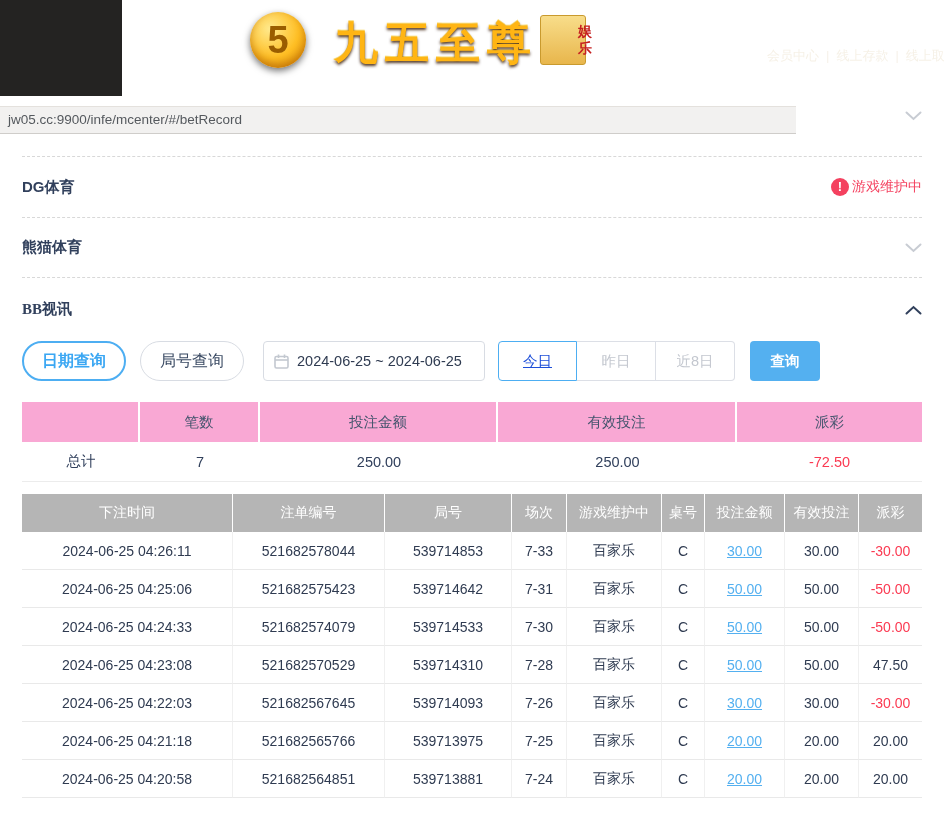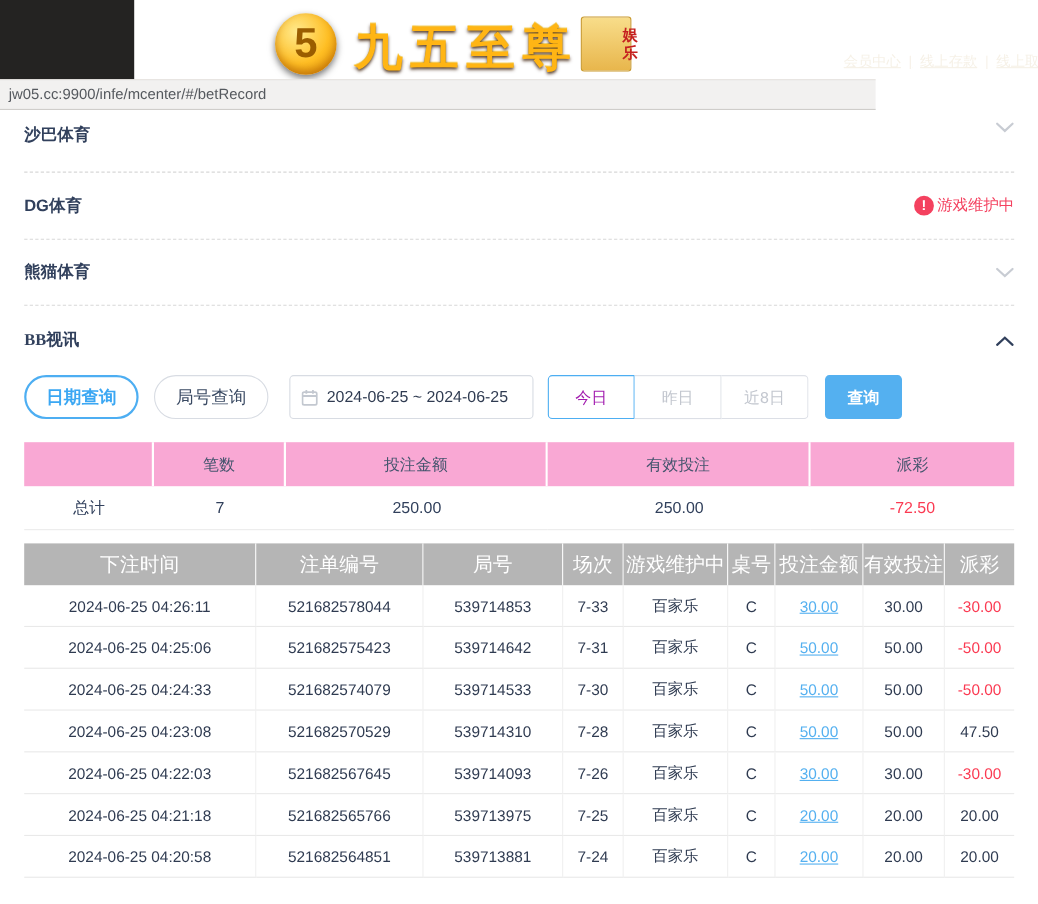--- a/index.html
+++ b/index.html
@@ -9,29 +9,29 @@
   
   .site-header { position:absolute; top:0; left:0; width:944px; height:96px; z-index:0;
     background:linear-gradient(90deg,#241308 0%,#33200f 30%,#4930155 55%,#4a2f15 55%,#5d3f1b 78%,#6e4d20 100%); }
   .header-dark-block { position:absolute; left:0; top:0; width:122px; height:96px; background:#242322; }
   .logo { position:absolute; left:250px; top:12px; display:flex; align-items:flex-start; }
   .logo-circle { width:56px; height:56px; border-radius:50%;
     background:radial-gradient(circle at 35% 30%, #ffe98c, #ffbf24 55%, #e08d00);
     box-shadow:0 3px 7px rgba(0,0,0,.55), inset 0 -4px 8px rgba(160,80,0,.55);
     display:flex; align-items:center; justify-content:center;
     font-size:38px; font-weight:bold; color:#9a5d00; }
-  .logo-text { margin-left:16px; margin-top:2px; font-size:44px; font-weight:bold; letter-spacing:7px;
+  .logo-text { margin-left:28px; margin-top:2px; font-size:44px; font-weight:bold; letter-spacing:7px;
     color:#ffb514; text-shadow:0 2px 3px rgba(55,25,0,.85), 0 -1px 0 #ffe27a; white-space:nowrap; }
   .logo-badge { margin-left:2px; margin-top:3px; width:27px; height:50px; border-radius:3px;
     background:linear-gradient(#f8dd8a,#e8b64c); border:1px solid #c99a2e;
     display:flex; align-items:center; justify-content:center;padding-left:44px; }
   .logo-badge-inner { display:block; width:15px; word-break:break-all; line-height:1.2; text-align:center;
     color:#c52020; font-weight:bold; font-size:14px; }
   .top-nav { position:absolute; left:767px; top:47px; white-space:nowrap; font-size:13px; color:#f6f1e7; }
-  .top-nav span { cursor:default;text-decoration:underline; }
+  .top-nav span { cursor:default; }
   .top-nav .sep { padding:0 7px; opacity:.9; }
 
   
   .titlebar { position:absolute; left:0; top:62px; width:944px; height:28px; z-index:3;
     background:linear-gradient(rgba(208,201,186,.55), rgba(132,124,108,.62) 42%, rgba(64,58,48,.78) 100%);
     backdrop-filter:blur(2px);
     box-shadow:inset 0 1px 0 rgba(255,255,255,.45), 0 1px 0 rgba(0,0,0,.35); }
   .titlebar-title { position:absolute; left:1px; top:0; line-height:28px; font-size:13px; color:#fbfbfb;
     text-shadow:0 1px 3px rgba(0,0,0,.95), 0 0 2px rgba(0,0,0,.7); white-space:nowrap; }
   .blur-blob { position:absolute; background:rgba(255,255,255,.30); border-radius:2px; filter:blur(3px); }
@@ -39,21 +39,21 @@
   .blob-b { left:782px; top:9px; width:66px; height:11px; }
   .win-btns { position:absolute; top:0; right:-3px; display:flex; }
   .win-btn { width:32px; height:19px; margin-left:2px; border:1px solid rgba(15,12,8,.85); border-top:none;
     border-radius:0 0 4px 4px; cursor:pointer;
     background:linear-gradient(rgba(255,255,255,.38), rgba(255,255,255,.14) 45%, rgba(0,0,0,.22) 50%, rgba(45,38,28,.38));
     box-shadow:inset 0 0 0 1px rgba(255,255,255,.5);
     display:flex; align-items:center; justify-content:center; }
   .glyph-min { width:11px; height:3px; background:#fff; margin-top:7px; box-shadow:0 1px 1px rgba(0,0,0,.8); }
   .glyph-max { width:10px; height:8px; border:2px solid #fff; border-top-width:3px; box-shadow:0 1px 1px rgba(0,0,0,.6); }
 
-  .urlbar { position:absolute; left:0; top:72px; width:796px; height:28px; z-index:3;
+  .urlbar { position:absolute; left:0; top:106px; width:796px; height:28px; z-index:3;
     background:#f2f1f0; border-bottom:1px solid #cfcdca; box-shadow:inset 0 1px 0 #e4e1dd; }
   .url-text { line-height:27px; padding-left:8px; font-size:13.5px; color:#55595e; white-space:nowrap; }
 
   
   .content { position:absolute; top:118px; left:0; width:944px; z-index:1; background:#fff; padding:0 22px; }
 
   .acc-row { display:flex; align-items:center; justify-content:space-between; border-bottom:1px dashed #d8d8d8; cursor:pointer; }
   .acc-row.last { border-bottom:none;font-family:Liberation Serif, serif; }
   .r1 { height:39px; align-items:flex-start; }
   .r1 .section-title { margin-top:-5px; }
@@ -74,35 +74,35 @@
   .pill.active { border:2px solid #4daef2; color:#3ba7f3; font-weight:bold; padding:0 18px; }
   .pill.plain { border:1px solid #d8dce3; color:#3a4a63; padding:0 19px; margin-left:14px; }
   .date-box { margin-left:19px; width:222px; height:40px; border:1px solid #d8dce3; border-radius:4px;
     display:flex; align-items:center; padding:0 10px; font-size:14.5px; color:#2f3b51; cursor:pointer; }
   .date-box svg { margin-right:8px; flex:none; }
   .seg { margin-left:13px; display:flex; }
   .seg-btn { width:79px; height:40px; border:1px solid #dcdfe6; border-left:none; background:#fff;
     display:flex; align-items:center; justify-content:center; font-size:14.5px; color:#c3c7cf; cursor:pointer; }
   .seg-btn:first-child { border-left:1px solid #dcdfe6; border-radius:4px 0 0 4px; }
   .seg-btn:last-child { border-radius:0 4px 4px 0; }
-  .seg-btn.active { border:1px solid #4daef2; color:#a21caf; }
+  .seg-btn.active { border:1px solid #4daef2; color:#1d4ed8;text-decoration:underline; }
   .search-btn { margin-left:15px; width:70px; height:40px; background:#54b0f0; border:none; border-radius:4px;
     color:#fff; font-size:14.5px; font-weight:bold; display:flex; align-items:center; justify-content:center; cursor:pointer; }
 
   
   table { border-collapse:separate; border-spacing:0; }
   .summary-table { margin-top:21px; width:900px; table-layout:fixed; }
   .summary-table th { height:40px; background:#f9a8d4; font-weight:normal; font-size:14.5px; color:#45556e;
     border-right:2px solid #fff; text-align:center; }
   .summary-table th:last-child { border-right:none; }
   .summary-table td { height:40px; font-size:14.5px; color:#31405c; text-align:center; border-bottom:1px solid #ececec; }
 
   
   .bet-table { margin-top:12px; width:900px; table-layout:fixed; }
-  .bet-table th { height:38px; background:#b5b5b5; color:#fff; font-size:18px; font-weight:normal;
+  .bet-table th { height:38px; background:#b5b5b5; color:#fff; font-size:14px; font-weight:normal;
     border-right:1px solid #fff; text-align:center; overflow:hidden; white-space:nowrap; }
   .bet-table th:last-child { border-right:none; }
   .bet-table td { height:38px; text-align:center; font-size:14px; color:#2f3b51;
     border-bottom:1px solid #e9e9e9; border-right:1px solid #f0f0f0; overflow:hidden; white-space:nowrap; }
   .bet-table td:last-child { border-right:none; }
   .bet-table td.c-bet { color:#54b0f0; text-decoration:underline; cursor:pointer; }
   .neg { color:#fb3a52 !important; }
 </style>
 </head>
 <body>

